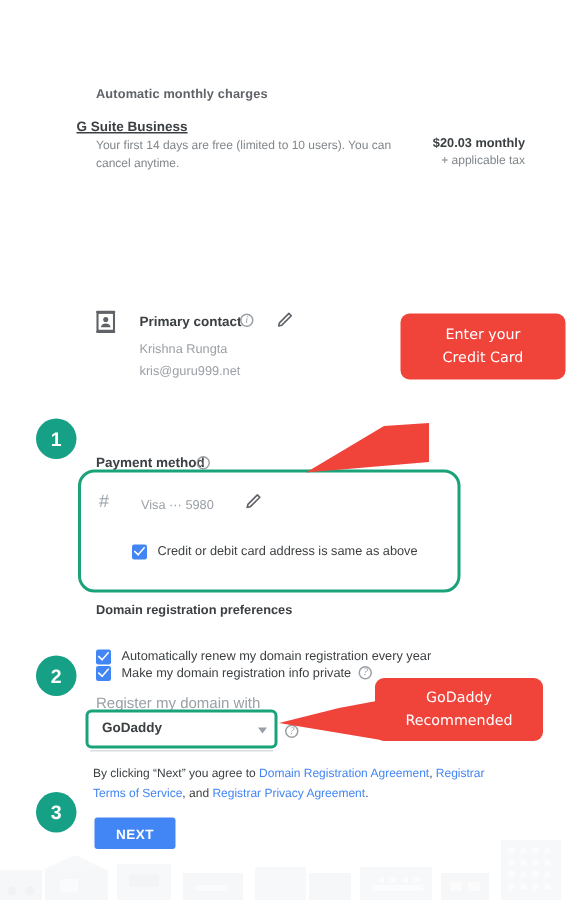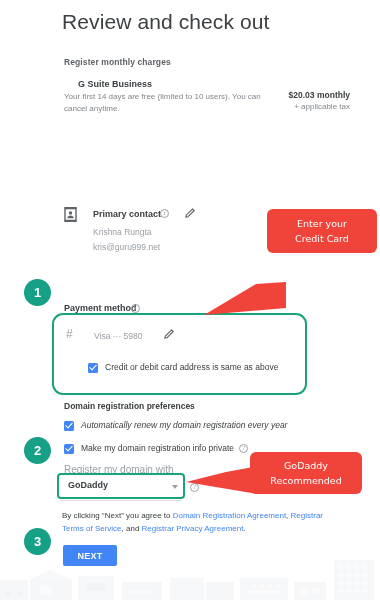--- a/index.html
+++ b/index.html
@@ -19,22 +19,22 @@
     position: absolute; left: 62px; top: 10px;
     font-size: 21px; font-weight: 400; color: #3c4043; letter-spacing: .1px;
   }
 
   
   .charges-label {
     position: absolute; left: 64px; top: 57px;
     font-size: 8.5px; color: #5f6368; font-weight: 600; letter-spacing: .1px;
   }
   .plan-name {
-    position: absolute; left: 78px; top: 79px;
-    font-size: 9px; color: #3c4043; font-weight: 600;
+    position: absolute; left: 51px; top: 79px;
+    font-size: 9px; color: #3c4043; font-weight: 600; text-decoration: underline;
   }
   .plan-desc {
     position: absolute; left: 64px; top: 91px; width: 215px;
     font-size: 8px; color: #80868b; line-height: 11.5px;
   }
   .plan-recur {
     position: absolute; left: 64px; top: 115px;
     font-size: 8px; color: #80868b;
   }
   .price-main {
@@ -93,21 +93,21 @@
     width: 10px; height: 10px; border-radius: 1.5px; background: #4285f4;
     flex: 0 0 auto; position: relative; margin-top: .5px;
   }
   .cb::after {
     content: ""; position: absolute; left: 3px; top: .5px;
     width: 3px; height: 6px; border: solid #fff;
     border-width: 0 1.6px 1.6px 0; transform: rotate(42deg);
   }
   .cb-label { font-size: 8.5px; color: #3c4043; margin-left: 7px; line-height: 11px; }
   .cb-pay  { left: 88px; top: 362px; }
-  .cb-auto { left: 64px; top: 420px; font-style: italic; }
+  .cb-auto { left: 64px; top: 432px; }
   .cb-priv { left: 64px; top: 443px; }
   .priv-info { margin-left: 5px; margin-top: .5px; }
 
   .dom-pref {
     position: absolute; left: 64px; top: 401px;
     font-size: 8.5px; color: #3c4043; font-weight: 600;
   }
   .reg-with {
     position: absolute; left: 64px; top: 464px;
     font-size: 10px; color: #9aa0a6;
@@ -204,23 +204,22 @@
         <rect x="347" y="29" width="4" height="4"></rect>
         <rect x="355" y="29" width="4" height="4"></rect>
         <rect x="363" y="29" width="4" height="4"></rect>
       <rect x="339" y="37" width="4" height="4"></rect>
         <rect x="347" y="37" width="4" height="4"></rect>
         <rect x="355" y="37" width="4" height="4"></rect>
         <rect x="363" y="37" width="4" height="4"></rect>
     </g>
   </svg>
 
-  <div class="page-title">Review and check out</div>
-
-  <div class="charges-label">Register monthly charges</div>
+
+  <div class="charges-label">Automatic monthly charges</div>
   <div class="plan-name">G Suite Business</div>
   <div class="plan-desc">Your first 14 days are free (limited to 10 users). You can cancel anytime.</div>
   <div class="price-main">$20.03 monthly</div>
   <div class="price-tax">+ applicable tax</div>
 
   <span class="contact-icon icon">
     <svg width="13" height="15" viewBox="0 0 13 15">
       <rect x="1" y="1.5" width="11" height="12" rx="1" fill="none" stroke="#5f6368" stroke-width="1.4"></rect>
       <rect x="0" y="0" width="13" height="2" rx="1" fill="#5f6368"></rect>
       <rect x="0" y="13" width="13" height="2" rx="1" fill="#5f6368"></rect>

